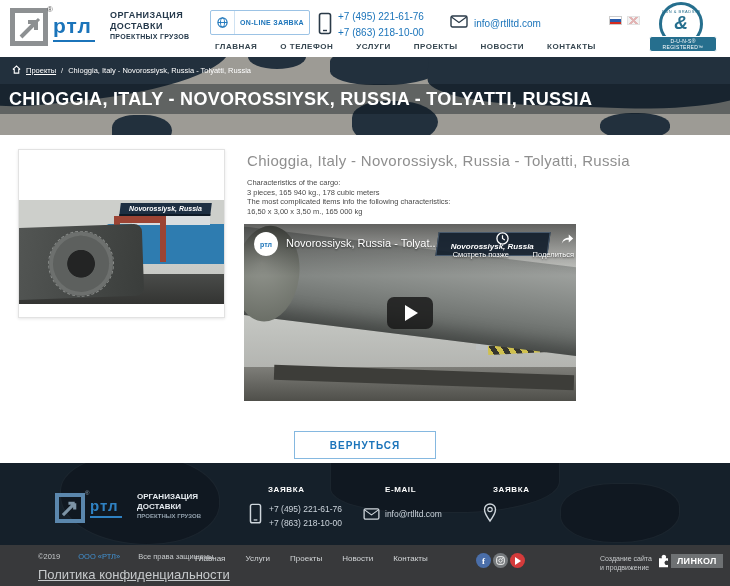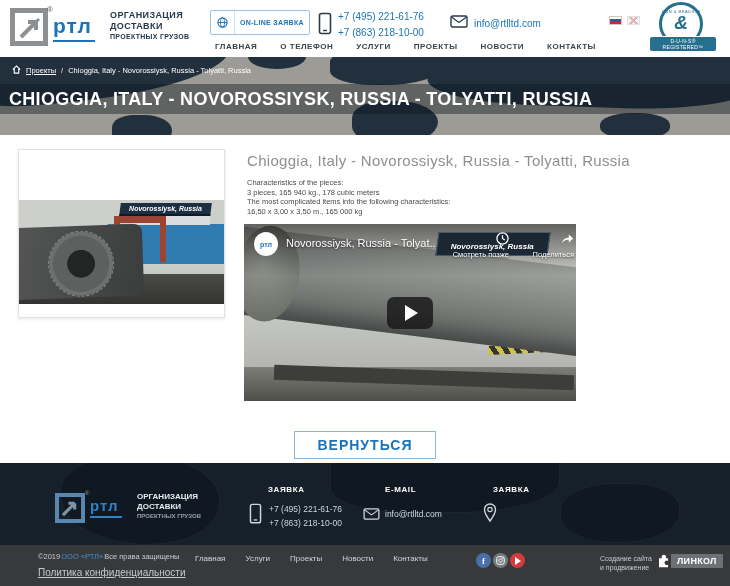--- a/index.html
+++ b/index.html
@@ -95,21 +95,21 @@
   .vid-title { position:absolute; left:42px; top:13px; color:#fff; font-size:11px; text-shadow:0 1px 2px rgba(0,0,0,.6); white-space:nowrap; cursor:pointer; }
   .vid-action { position:absolute; top:7px; text-align:right; color:#fff; cursor:pointer; z-index:3; }
   .vid-action .va-label { font-size:7.5px; margin-top:1px; text-shadow:0 1px 2px rgba(0,0,0,.7); white-space:nowrap; }
   .va-watch { left:190px; width:75px; }
   .va-share { left:272px; width:58px; }
   .vid-caption { position:absolute; left:193px; top:8px; width:112px; background:rgba(18,30,44,.92); border:1px solid #46586b; transform:skewX(-8deg); padding:2px 0; text-align:center; z-index:2; }
   .vid-caption span { display:inline-block; transform:skewX(8deg); color:#fff; font-size:8px; font-weight:bold; font-style:italic; white-space:nowrap; }
   .play-btn { position:absolute; left:50%; top:50%; transform:translate(-50%,-50%); width:46px; height:32px; background:rgba(22,22,22,.82); border-radius:7px; display:flex; align-items:center; justify-content:center; cursor:pointer; }
   .play-btn .tri { width:0; height:0; border-left:13px solid #fff; border-top:8px solid transparent; border-bottom:8px solid transparent; margin-left:3px; }
 
-  .back-btn { position:absolute; left:50%; transform:translateX(-50%); top:296px; width:142px; height:28px; background:#fff; border:1px solid #85b8e0; color:#1b74ba; font-size:14px; font-weight:bold; letter-spacing:1px; display:flex; align-items:center; justify-content:center; cursor:pointer; font-family:"Liberation Sans",sans-serif; }
+  .back-btn { position:absolute; left:50%; transform:translateX(-50%); top:296px; width:142px; height:28px; background:#fff; border:1px solid #85b8e0; color:#1b74ba; font-size:10px; font-weight:bold; letter-spacing:1px; display:flex; align-items:center; justify-content:center; cursor:pointer; font-family:"Liberation Sans",sans-serif; }
 
   
   .footer { position:absolute; left:0; top:463px; width:730px; height:82px; background:#15202a; overflow:hidden; }
   .fblob { position:absolute; background:#101821; border:1px solid rgba(170,190,210,.08); }
   .fb1 { left:60px; top:-8px; width:160px; height:90px; border-radius:40% 50% 45% 55%; }
   .fb2 { left:330px; top:-20px; width:230px; height:70px; border-radius:0 0 45% 35%; }
   .fb3 { left:560px; top:20px; width:120px; height:60px; border-radius:45% 40% 50% 45%; }
   .f-logo-mark { position:absolute; left:55px; top:30px; width:30px; height:30px; border:4px solid #5b87ad; }
   .f-logo-mark svg { position:absolute; left:0; top:0; }
   .f-logo-reg { position:absolute; left:85px; top:27px; font-size:6px; color:#8fa3b5; }
@@ -127,22 +127,22 @@
   .f-email-head { position:absolute; left:385px; top:22px; }
   .f-email-ico { position:absolute; left:363px; top:43px; }
   .f-email-val { position:absolute; left:385px; top:46px; font-size:8.5px; color:#ccd4dc; }
   .f-addr-head { position:absolute; left:493px; top:22px; }
   .f-addr-ico { position:absolute; left:483px; top:40px; }
   .f-addr-val { position:absolute; left:502px; top:39px; width:168px; font-size:8.5px; color:#ccd4dc; line-height:13px; }
 
   
   .bottombar { position:absolute; left:0; top:545px; width:730px; height:41px; background:#38393b; }
   .copyright { position:absolute; left:38px; top:7px; font-size:7.5px; color:#c7cacc; white-space:nowrap; }
-  .copyright .c-link { color:#4191d2; cursor:pointer; margin:0 1px; }
-  .privacy { position:absolute; left:38px; top:22px; font-size:10px; color:#c7cacc; text-decoration:underline; cursor:pointer; }
+  .copyright .c-link { color:#4191d2; cursor:pointer; margin:0 18px; }
+  .privacy { position:absolute; left:38px; top:22px; font-size:13px; color:#c7cacc; text-decoration:underline; cursor:pointer; }
   .b-nav { position:absolute; left:195px; top:9px; display:flex; gap:20px; }
   .b-nav span { font-size:8px; color:#d2d5d7; cursor:pointer; white-space:nowrap; }
   .socials { position:absolute; left:476px; top:8px; display:flex; gap:2px; }
   .soc { width:15px; height:15px; border-radius:50%; display:flex; align-items:center; justify-content:center; cursor:pointer; }
   .soc-fb { background:#4a6ea9; color:#fff; font-size:9px; font-weight:bold; font-family:"Liberation Serif",serif; }
   .soc-ig { background:#75797c; }
   .soc-yt { background:#d43b3b; }
   .soc-yt .tri { width:0; height:0; border-left:6px solid #fff; border-top:4px solid transparent; border-bottom:4px solid transparent; margin-left:1px; }
   .credit { position:absolute; left:600px; top:9px; font-size:7px; color:#c7cacc; line-height:9px; }
   .studio { position:absolute; left:656px; top:8px; display:flex; align-items:center; cursor:pointer; }
@@ -264,21 +264,21 @@
           <div class="p-flange"></div>
         </div>
         <div class="photo-caption">
           <span>Novorossiysk, Russia</span>
         </div>
       </div>
     </div>
 
     <div class="project-title">Chioggia, Italy - Novorossiysk, Russia - Tolyatti, Russia</div>
     <div class="project-desc">
-      <div>Characteristics of the pieces:</div>
+      <div>Characteristics of the cargo:</div>
       <div>3 pieces, 165 940 kg., 178 cubic meters</div>
       <div>The most complicated items info the following characteristics:</div>
       <div>16,50 x 3,00 x 3,50 m., 165 000 kg</div>
     </div>
 
     <div class="video">
       <div class="v-sea"></div>
       <div class="v-dock"></div>
       <div class="v-ground"></div>
       <div class="v-trailer"></div>

